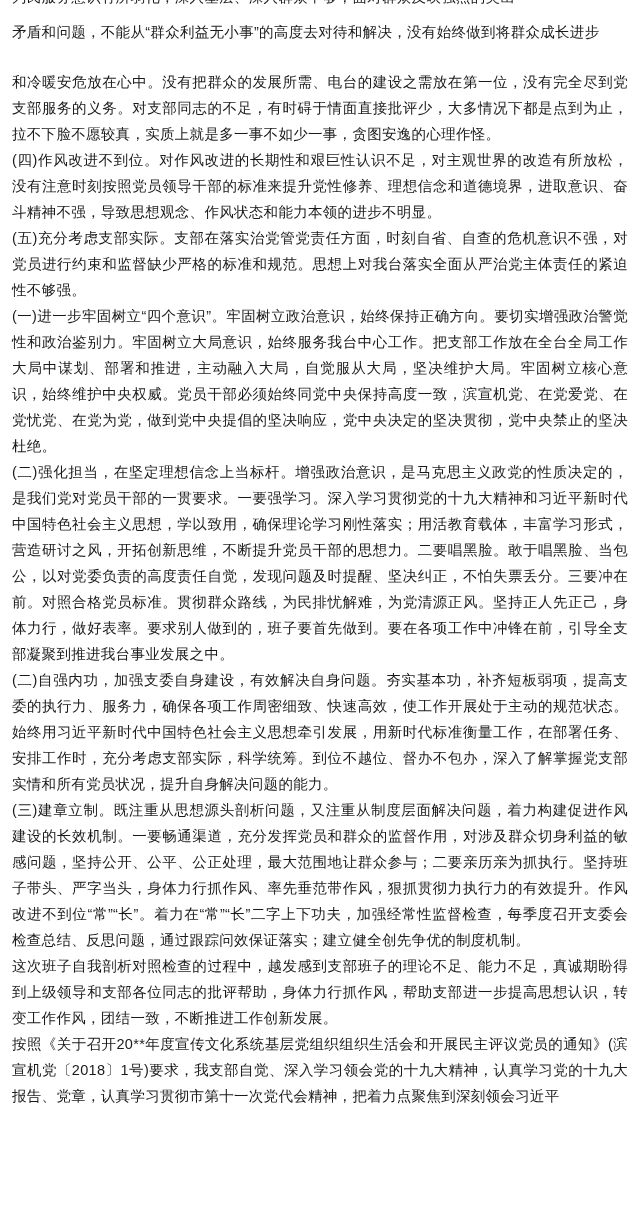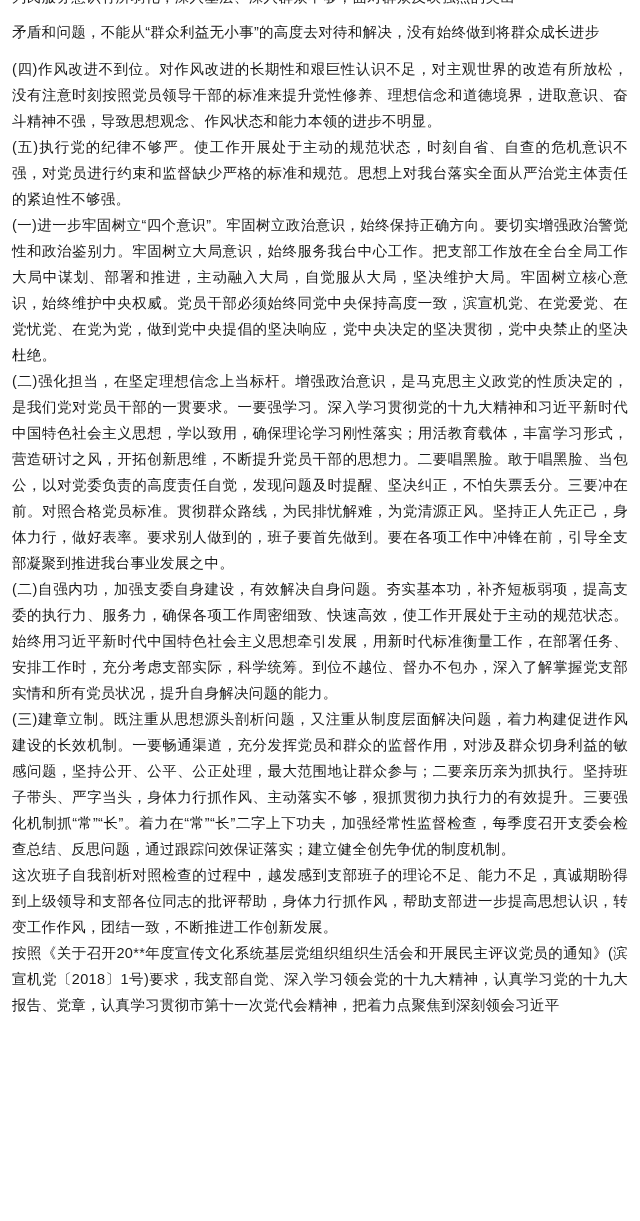--- a/index.html
+++ b/index.html
@@ -25,35 +25,36 @@
     word-break: break-all;
   }
   
   .clip-wrap {
     height: 10px;
     overflow: hidden;
   }
   .clip-wrap .line { margin-top: -16px; }
 
   .first-line { margin-top: 9px; }
-  .gap-after { margin-bottom: 11px; }
+  .gap-after { margin-bottom: 24px; }
   .heading { font-weight: bold; }
 </style>
 </head>
 <body>
 
 <div class="doc">
 
   <div class="clip-wrap">
     <p class="line">为民服务意识有所弱化，深入基层、深入群众不够，面对群众反映强烈的突出</p>
   </div>
 
   <p class="line first-line gap-after">矛盾和问题，不能从“群众利益无小事”的高度去对待和解决，没有始终做到将群众成长进步</p>
+  <p class="line">和冷暖安危放在心中。没有把群众的发展所需、电台的建设之需放在第一位，没有完全尽到党支部服务的义务。对支部同志的不足，有时碍于情面直接批评少，大多情况下都是点到为止，拉不下脸不愿较真，实质上就是多一事不如少一事，贪图安逸的心理作怪。</p>
   <p class="line">(四)作风改进不到位。对作风改进的长期性和艰巨性认识不足，对主观世界的改造有所放松，没有注意时刻按照党员领导干部的标准来提升党性修养、理想信念和道德境界，进取意识、奋斗精神不强，导致思想观念、作风状态和能力本领的进步不明显。</p>
-  <p class="line">(五)执行党的纪律不够严。使工作开展处于主动的规范状态，时刻自省、自查的危机意识不强，对党员进行约束和监督缺少严格的标准和规范。思想上对我台落实全面从严治党主体责任的紧迫性不够强。</p>
+  <p class="line">(五)充分考虑支部实际。支部在落实治党管党责任方面，时刻自省、自查的危机意识不强，对党员进行约束和监督缺少严格的标准和规范。思想上对我台落实全面从严治党主体责任的紧迫性不够强。</p>
   <p class="line">(一)进一步牢固树立“四个意识”。牢固树立政治意识，始终保持正确方向。要切实增强政治警觉性和政治鉴别力。牢固树立大局意识，始终服务我台中心工作。把支部工作放在全台全局工作大局中谋划、部署和推进，主动融入大局，自觉服从大局，坚决维护大局。牢固树立核心意识，始终维护中央权威。党员干部必须始终同党中央保持高度一致，滨宣机党、在党爱党、在党忧党、在党为党，做到党中央提倡的坚决响应，党中央决定的坚决贯彻，党中央禁止的坚决杜绝。</p>
   <p class="line">(二)强化担当，在坚定理想信念上当标杆。增强政治意识，是马克思主义政党的性质决定的，是我们党对党员干部的一贯要求。一要强学习。深入学习贯彻党的十九大精神和习近平新时代中国特色社会主义思想，学以致用，确保理论学习刚性落实；用活教育载体，丰富学习形式，营造研讨之风，开拓创新思维，不断提升党员干部的思想力。二要唱黑脸。敢于唱黑脸、当包公，以对党委负责的高度责任自觉，发现问题及时提醒、坚决纠正，不怕失票丢分。三要冲在前。对照合格党员标准。贯彻群众路线，为民排忧解难，为党清源正风。坚持正人先正己，身体力行，做好表率。要求别人做到的，班子要首先做到。要在各项工作中冲锋在前，引导全支部凝聚到推进我台事业发展之中。</p>
   <p class="line">(二)自强内功，加强支委自身建设，有效解决自身问题。夯实基本功，补齐短板弱项，提高支委的执行力、服务力，确保各项工作周密细致、快速高效，使工作开展处于主动的规范状态。始终用习近平新时代中国特色社会主义思想牵引发展，用新时代标准衡量工作，在部署任务、安排工作时，充分考虑支部实际，科学统筹。到位不越位、督办不包办，深入了解掌握党支部实情和所有党员状况，提升自身解决问题的能力。</p>
-  <p class="line">(三)建章立制。既注重从思想源头剖析问题，又注重从制度层面解决问题，着力构建促进作风建设的长效机制。一要畅通渠道，充分发挥党员和群众的监督作用，对涉及群众切身利益的敏感问题，坚持公开、公平、公正处理，最大范围地让群众参与；二要亲历亲为抓执行。坚持班子带头、严字当头，身体力行抓作风、主动落实不够，狠抓贯彻力执行力的有效提升。三要强化机制抓“常”“长”。着力在“常”“长”二字上下功夫，加强经常性监督检查，每季度召开支委会检查总结、反思问题，通过跟踪问效保证落实；建立健全创先争优的制度机制。</p>
+  <p class="line">(三)建章立制。既注重从思想源头剖析问题，又注重从制度层面解决问题，着力构建促进作风建设的长效机制。一要畅通渠道，充分发挥党员和群众的监督作用，对涉及群众切身利益的敏感问题，坚持公开、公平、公正处理，最大范围地让群众参与；二要亲历亲为抓执行。坚持班子带头、严字当头，身体力行抓作风、率先垂范带作风，狠抓贯彻力执行力的有效提升。作风改进不到位“常”“长”。着力在“常”“长”二字上下功夫，加强经常性监督检查，每季度召开支委会检查总结、反思问题，通过跟踪问效保证落实；建立健全创先争优的制度机制。</p>
   <p class="line">这次班子自我剖析对照检查的过程中，越发感到支部班子的理论不足、能力不足，真诚期盼得到上级领导和支部各位同志的批评帮助，身体力行抓作风，帮助支部进一步提高思想认识，转变工作作风，团结一致，不断推进工作创新发展。</p>
   <p class="line">按照《关于召开20**年度宣传文化系统基层党组织组织生活会和开展民主评议党员的通知》(滨宣机党〔2018〕1号)要求，我支部自觉、深入学习领会党的十九大精神，认真学习党的十九大报告、党章，认真学习贯彻市第十一次党代会精神，把着力点聚焦到深刻领会习近平</p>
 
 </div>
 
 </body></html>

